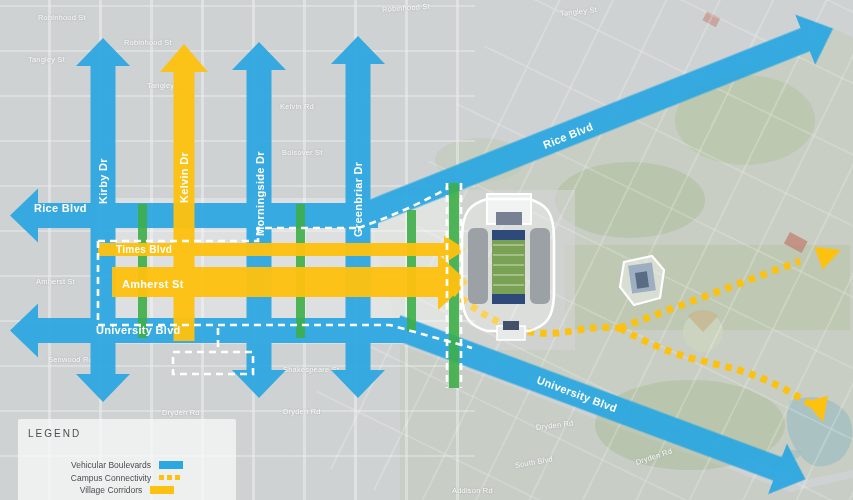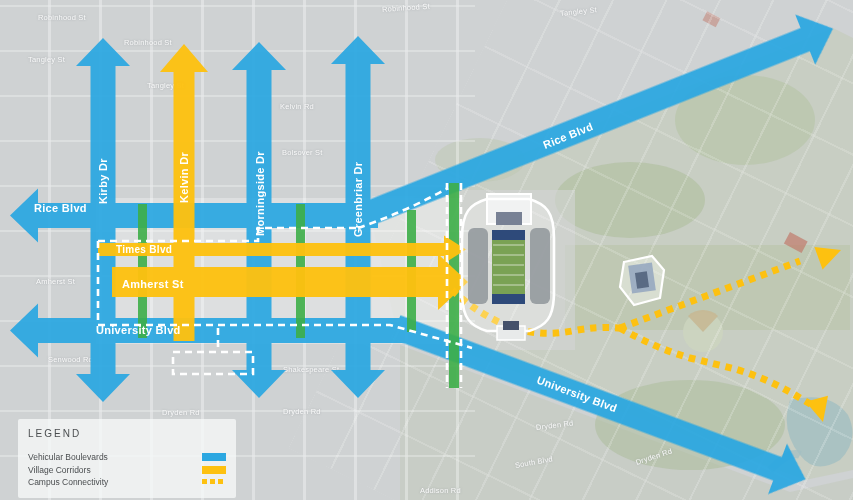--- a/index.html
+++ b/index.html
@@ -18,22 +18,22 @@
     transform:rotate(26deg);opacity:.35;}
   .bg-labels{left:0;top:0;width:853px;height:500px;}
   .bg-street{position:absolute;font-size:7.5px;color:rgba(255,255,255,.92);
     text-shadow:0 0 2px rgba(130,135,140,.55);white-space:nowrap;
     transform-origin:left center;letter-spacing:.2px;}
   svg text.st-label{fill:#fff;font-family:"Liberation Sans",sans-serif;font-weight:bold;font-size:11px;letter-spacing:.3px;}
   svg text.st-label.small{font-size:10px;}
   
   .legend{position:absolute;left:18px;top:419px;width:198px;padding:9px 10px 8px 10px;
     background:rgba(246,248,248,.78);border-radius:2px;}
-  .legend-title{font-size:10px;letter-spacing:2px;color:#4a4d4f;margin-bottom:13px;}
-  .legend-row{display:flex;align-items:center;justify-content:space-between;margin:2.5px 0;}
+  .legend-title{font-size:10px;letter-spacing:2px;color:#4a4d4f;margin-bottom:21px;}
+  .legend-row{display:flex;align-items:center;justify-content:center;margin:2.5px 0;}
   .legend-label{font-size:8.5px;color:#4a4d4f;white-space:nowrap;}
   .legend-swatch{flex:0 0 24px;width:24px;margin-left:8px;}
   .legend-swatch.sw-thick{height:8px;}
   .legend-swatch.sw-thin{height:4px;}
   .legend-swatch.sw-dots{height:6px;display:flex;gap:3px;background:transparent !important;}
   .legend-swatch.sw-dots i{width:5px;height:5px;display:block;}
 </style>
 </head>
 <body>
 
@@ -71,21 +71,21 @@
       <div class="bg-street" style="left: 280px; top: 102px; transform: rotate(0deg);">Kelvin Rd</div>
       <div class="bg-street" style="left: 282px; top: 148px; transform: rotate(0deg);">Bolsover St</div>
       <div class="bg-street" style="left: 36px; top: 277px; transform: rotate(0deg);">Amherst St</div>
       <div class="bg-street" style="left: 48px; top: 355px; transform: rotate(0deg);">Senwood Rd</div>
       <div class="bg-street" style="left: 283px; top: 365px; transform: rotate(0deg);">Shakespeare St</div>
       <div class="bg-street" style="left: 162px; top: 408px; transform: rotate(0deg);">Dryden Rd</div>
       <div class="bg-street" style="left: 283px; top: 407px; transform: rotate(0deg);">Dryden Rd</div>
       <div class="bg-street" style="left: 536px; top: 423px; transform: rotate(-7deg);">Dryden Rd</div>
       <div class="bg-street" style="left: 636px; top: 458px; transform: rotate(-18deg);">Dryden Rd</div>
       <div class="bg-street" style="left: 515px; top: 461px; transform: rotate(-10deg);">South Blvd</div>
-      <div class="bg-street" style="left: 420px; top: 486px; transform: rotate(0deg);">Addison Rd</div>
+      <div class="bg-street" style="left: 452px; top: 486px; transform: rotate(0deg);">Addison Rd</div>
     </div>
 
   <svg class="layer" width="853" height="500">
 
     <rect x="96" y="198" width="364" height="146" fill="#ffffff" opacity=".3"></rect>
 
     <g fill="#2BA7E1" opacity=".93">
       <path d="M103,38 L130,66 L115.5,66 L115.5,374 L130,374 L103,402 L76,374 L90.5,374 L90.5,66 L76,66 Z"></path>
       <path d="M259,42 L286,70 L271.5,70 L271.5,370 L286,370 L259,398 L232,370 L246.5,370 L246.5,70 L232,70 Z"></path>
       <path d="M358,36 L385,64 L370.5,64 L370.5,370 L385,370 L358,398 L331,370 L345.5,370 L345.5,64 L331,64 Z"></path>
@@ -168,27 +168,27 @@
   </svg>
 
   <div class="legend">
     <div class="legend-title">LEGEND</div>
     <div id="legend-rows">
         <div class="legend-row">
           <span class="legend-label">Vehicular Boulevards</span>
           <span class="legend-swatch sw-thick" style="background: rgb(43, 167, 225);"></span>
         </div>
         <div class="legend-row">
-          <span class="legend-label">Village Corridors</span>
-          <span class="legend-swatch sw-thick" style="background: rgb(253, 193, 16);"></span>
-        </div>
-        <div class="legend-row">
           <span class="legend-label">Campus Connectivity</span>
           <span class="legend-swatch sw-dots">
             <i style="background: rgb(253, 193, 16);"></i>
             <i style="background: rgb(253, 193, 16);"></i>
             <i style="background: rgb(253, 193, 16);"></i>
           </span>
         </div>
+        <div class="legend-row">
+          <span class="legend-label">Village Corridors</span>
+          <span class="legend-swatch sw-thick" style="background: rgb(253, 193, 16);"></span>
+        </div>
       </div>
   </div>
 
 </div>
 
 </body></html>

